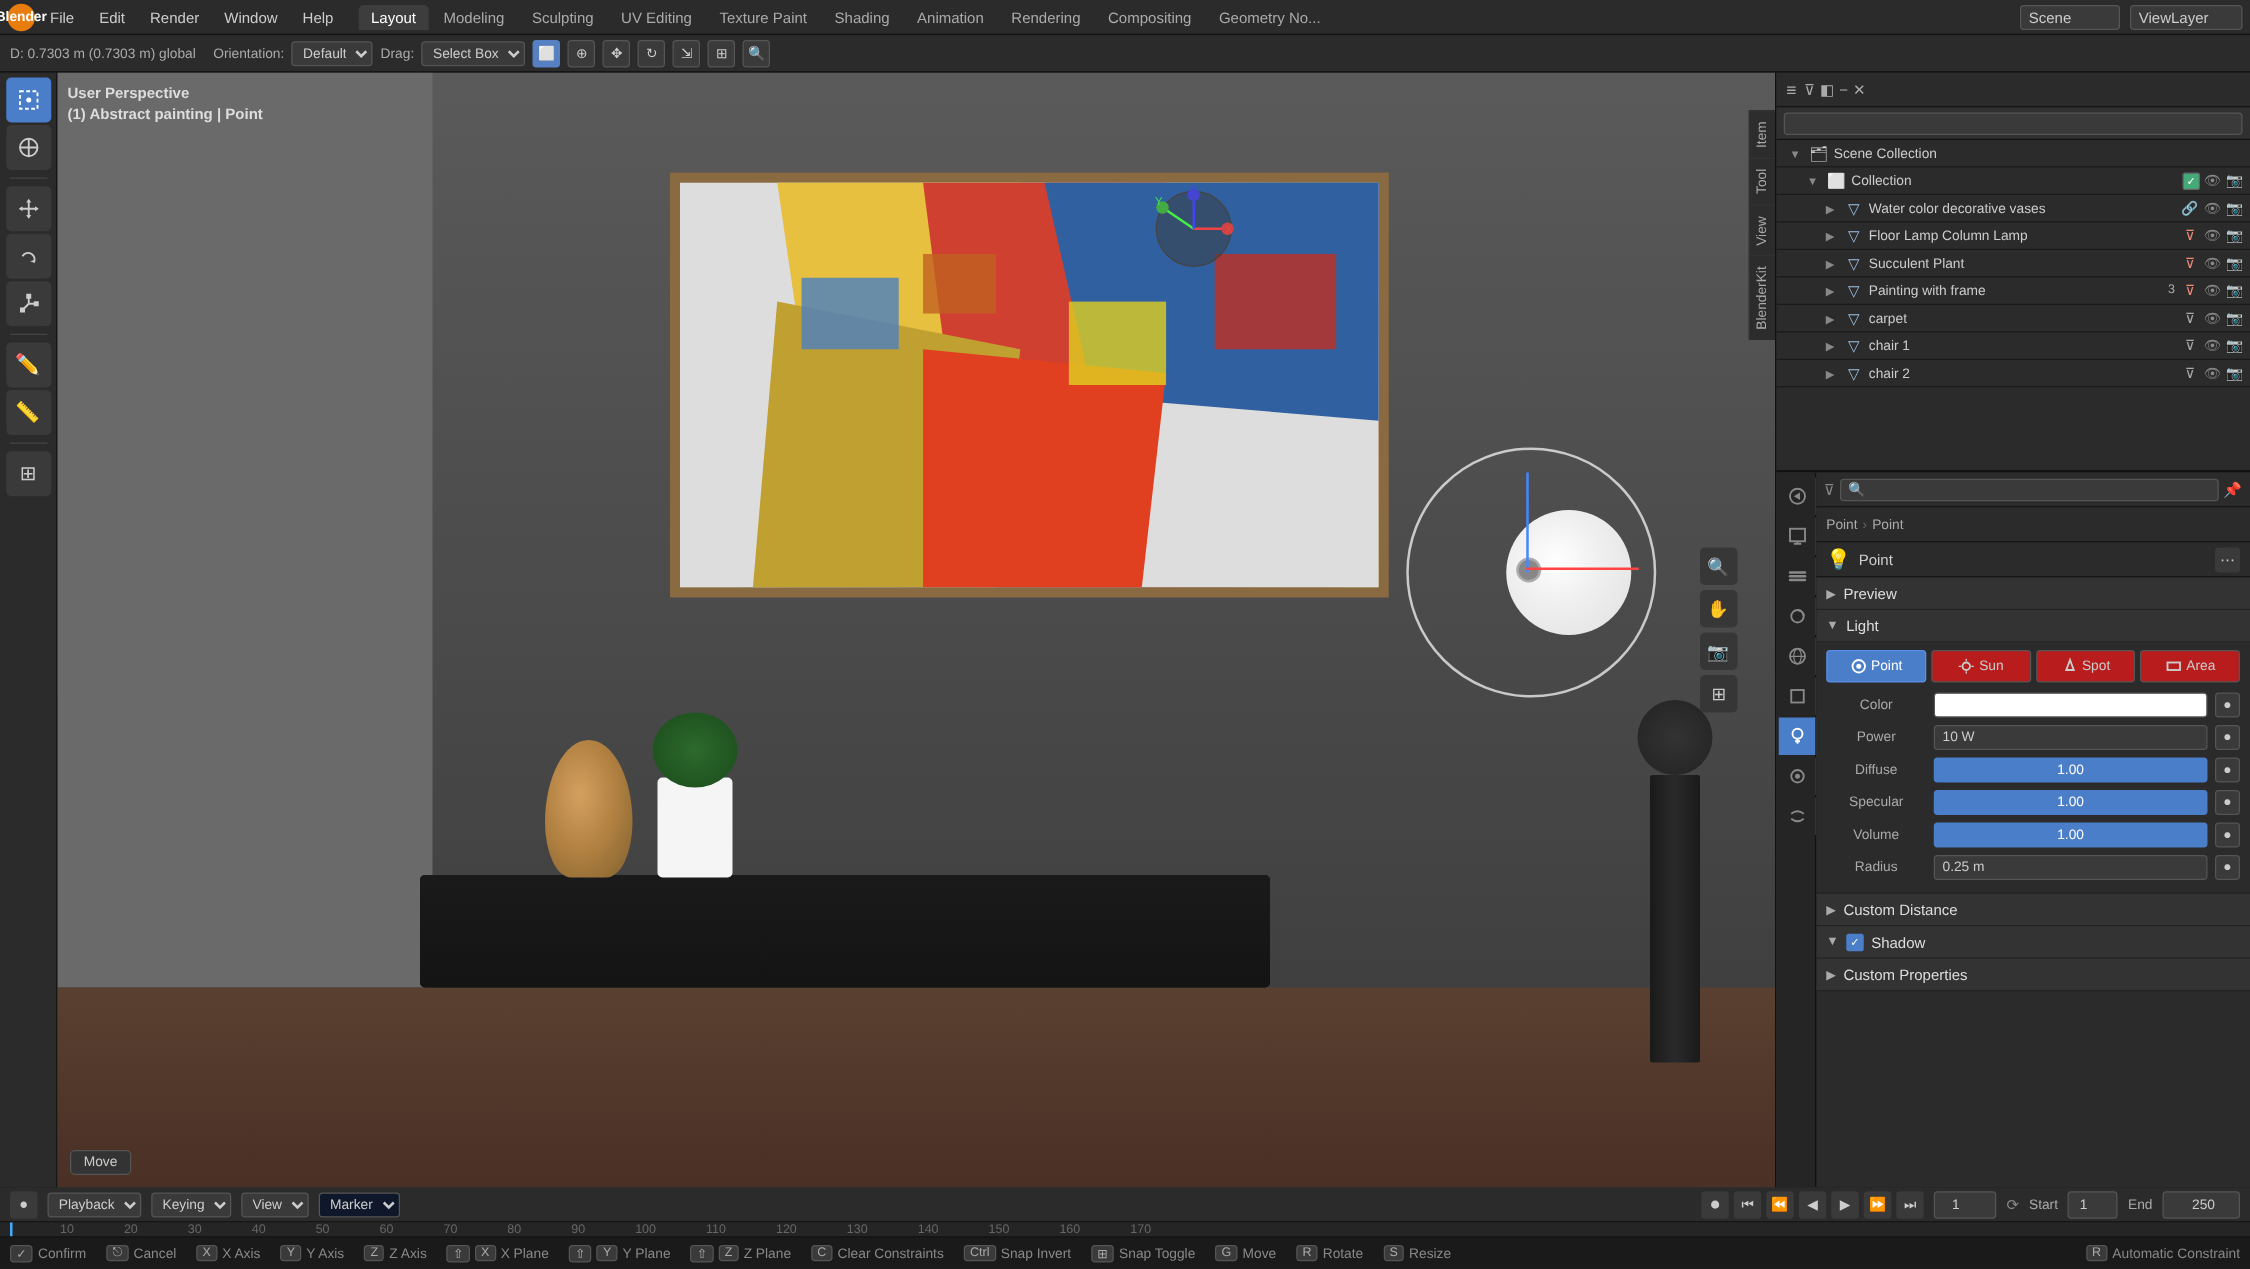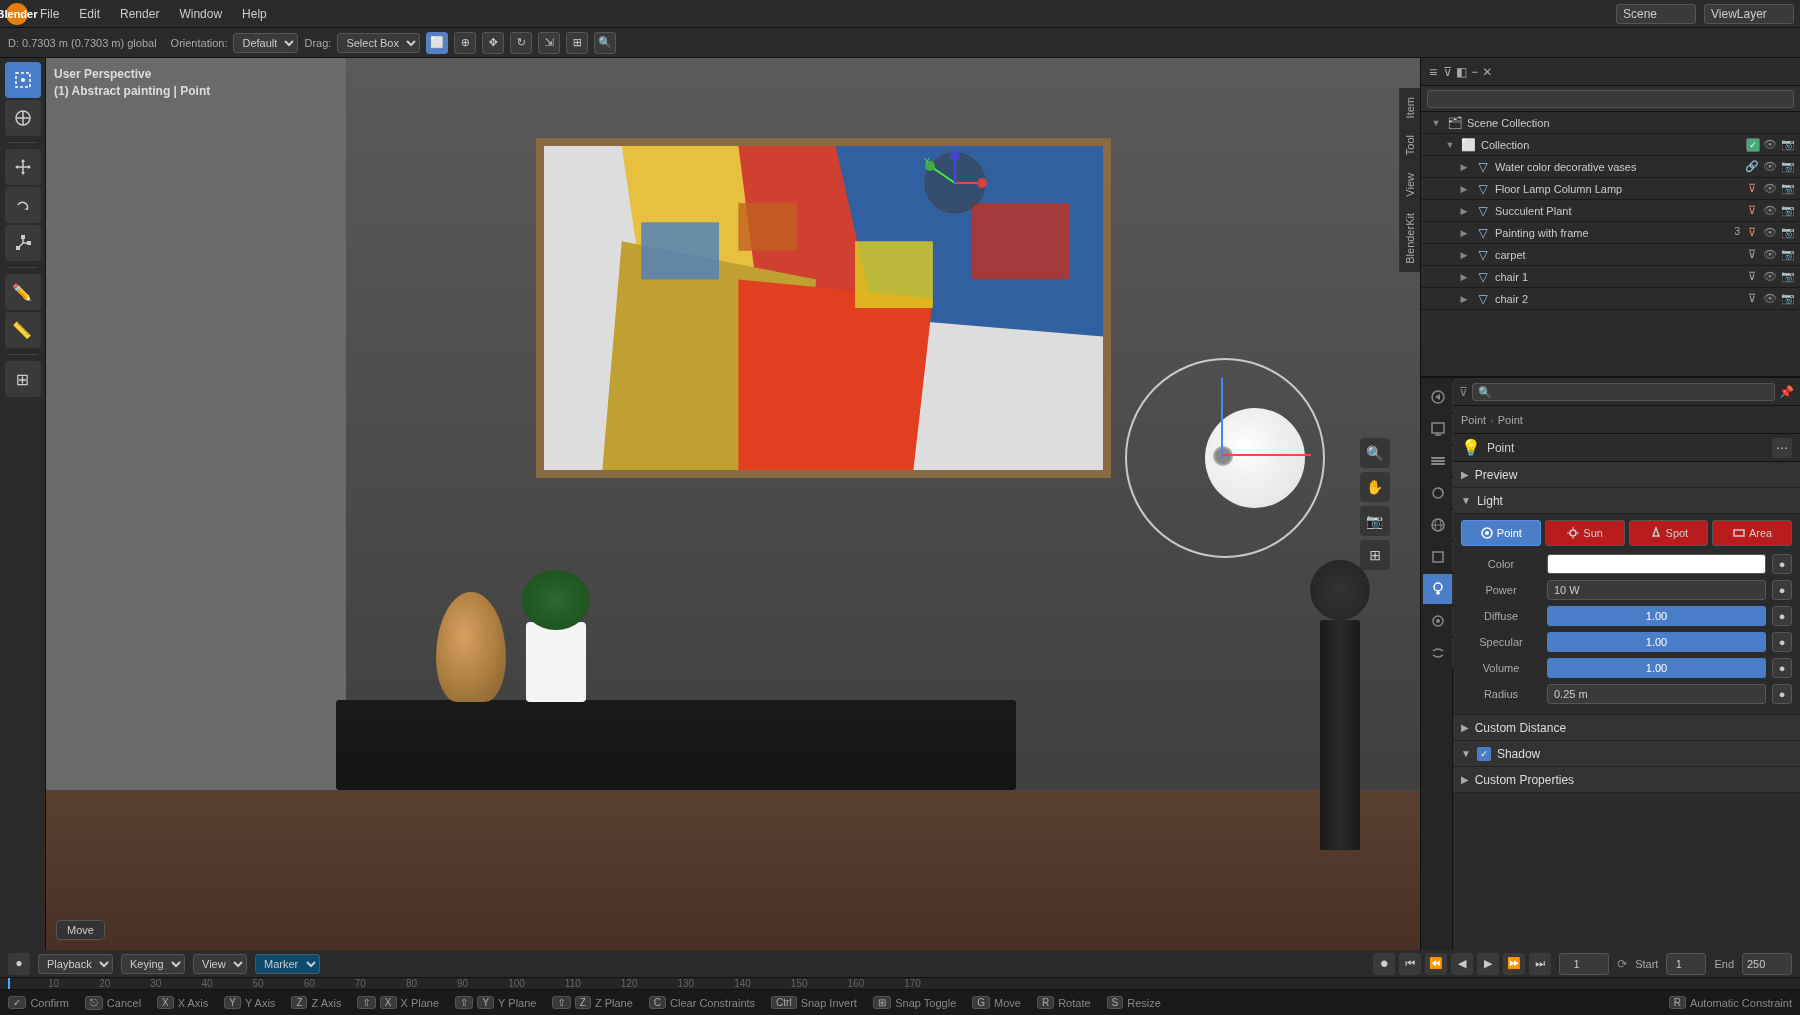--- a/index.html
+++ b/index.html
@@ -725,20 +725,32 @@
 <body>
 
 <div class="top-menubar">
   <div class="logo">Blender</div>
   <div class="menu-item">File</div>
   <div class="menu-item">Edit</div>
   <div class="menu-item">Render</div>
   <div class="menu-item">Window</div>
   <div class="menu-item">Help</div>
 
+  <div class="workspace-tabs">
+    <div class="workspace-tab active">Layout</div>
+    <div class="workspace-tab">Modeling</div>
+    <div class="workspace-tab">Sculpting</div>
+    <div class="workspace-tab">UV Editing</div>
+    <div class="workspace-tab">Texture Paint</div>
+    <div class="workspace-tab">Shading</div>
+    <div class="workspace-tab">Animation</div>
+    <div class="workspace-tab">Rendering</div>
+    <div class="workspace-tab">Compositing</div>
+    <div class="workspace-tab">Geometry No...</div>
+  </div>
 
   <div class="header-right">
     <input class="scene-select" value="Scene" style="width: 80px;">
     <input class="scene-select" value="ViewLayer" style="width: 90px;">
   </div>
 </div>
 
 <div class="viewport-toolbar">
   <span class="coord-display">D: 0.7303 m (0.7303 m) global</span>
   <span class="toolbar-label">Orientation:</span>
@@ -1200,42 +1212,42 @@
     <div style="width:22px;height:22px;background:#3a3a3a;border-radius:3px;display:flex;align-items:center;justify-content:center;font-size:11px;color:#ccc;">⏺</div>
     <select style="background:#3a3a3a;border:1px solid #555;color:#ccc;padding:2px 4px;border-radius:3px;font-size:11px;">
       <option>Playback</option>
     </select>
     <select style="background:#3a3a3a;border:1px solid #555;color:#ccc;padding:2px 4px;border-radius:3px;font-size:11px;">
       <option>Keying</option>
     </select>
     <select style="background:#3a3a3a;border:1px solid #555;color:#ccc;padding:2px 4px;border-radius:3px;font-size:11px;">
       <option>View</option>
     </select>
-    <select style="background:#0c4a6e;border:1px solid #555;color:#ccc;padding:2px 4px;border-radius:3px;font-size:11px;">
+    <select style="background:#0f172a;border:1px solid #555;color:#ccc;padding:2px 4px;border-radius:3px;font-size:11px;">
       <option>Marker</option>
     </select>
 
     <div class="timeline-controls">
       <div style="width:22px;height:22px;background:#3a3a3a;border-radius:3px;display:flex;align-items:center;justify-content:center;font-size:14px;cursor:pointer;color:#ccc;">⏺</div>
       <div style="width:22px;height:22px;background:#3a3a3a;border-radius:3px;display:flex;align-items:center;justify-content:center;font-size:11px;cursor:pointer;color:#ccc;">⏮</div>
       <div style="width:22px;height:22px;background:#3a3a3a;border-radius:3px;display:flex;align-items:center;justify-content:center;font-size:11px;cursor:pointer;color:#ccc;">⏪</div>
       <div style="width:22px;height:22px;background:#3a3a3a;border-radius:3px;display:flex;align-items:center;justify-content:center;font-size:11px;cursor:pointer;color:#ccc;">◀</div>
       <div style="width:22px;height:22px;background:#3a3a3a;border-radius:3px;display:flex;align-items:center;justify-content:center;font-size:11px;cursor:pointer;color:#ccc;">▶</div>
       <div style="width:22px;height:22px;background:#3a3a3a;border-radius:3px;display:flex;align-items:center;justify-content:center;font-size:11px;cursor:pointer;color:#ccc;">⏩</div>
       <div style="width:22px;height:22px;background:#3a3a3a;border-radius:3px;display:flex;align-items:center;justify-content:center;font-size:11px;cursor:pointer;color:#ccc;">⏭</div>
     </div>
 
     <input type="number" style="width: 50px; height: 22px; background: rgb(58, 58, 58); border: 1px solid rgb(85, 85, 85); color: rgb(204, 204, 204); padding: 2px 4px; border-radius: 3px; font-size: 11px; text-align: center;" value="1">
 
     <div style="font-size:12px;color:#888;">⟳</div>
 
     <span style="font-size:11px;color:#aaa;">Start</span>
     <input type="number" style="width: 40px; height: 22px; background: rgb(58, 58, 58); border: 1px solid rgb(85, 85, 85); color: rgb(204, 204, 204); padding: 2px 4px; border-radius: 3px; font-size: 11px; text-align: center;" value="1">
     <span style="font-size:11px;color:#aaa;">End</span>
-    <input type="number" style="width: 50px; height: 22px; background: rgb(58, 58, 58); border: 1px solid rgb(85, 85, 85); color: rgb(204, 204, 204); padding: 2px 4px; border-radius: 3px; font-size: 11px; text-align: left;" value="250">
+    <input type="number" style="width: 62px; height: 22px; background: rgb(58, 58, 58); border: 1px solid rgb(85, 85, 85); color: rgb(204, 204, 204); padding: 2px 4px; border-radius: 3px; font-size: 11px; text-align: right;" value="250">
   </div>
 
   <div class="timeline-track">
     <div class="timeline-numbers">
       <span class="tl-num"></span>
       <span class="tl-num">10</span>
       <span class="tl-num">20</span>
       <span class="tl-num">30</span>
       <span class="tl-num">40</span>
       <span class="tl-num">50</span>

